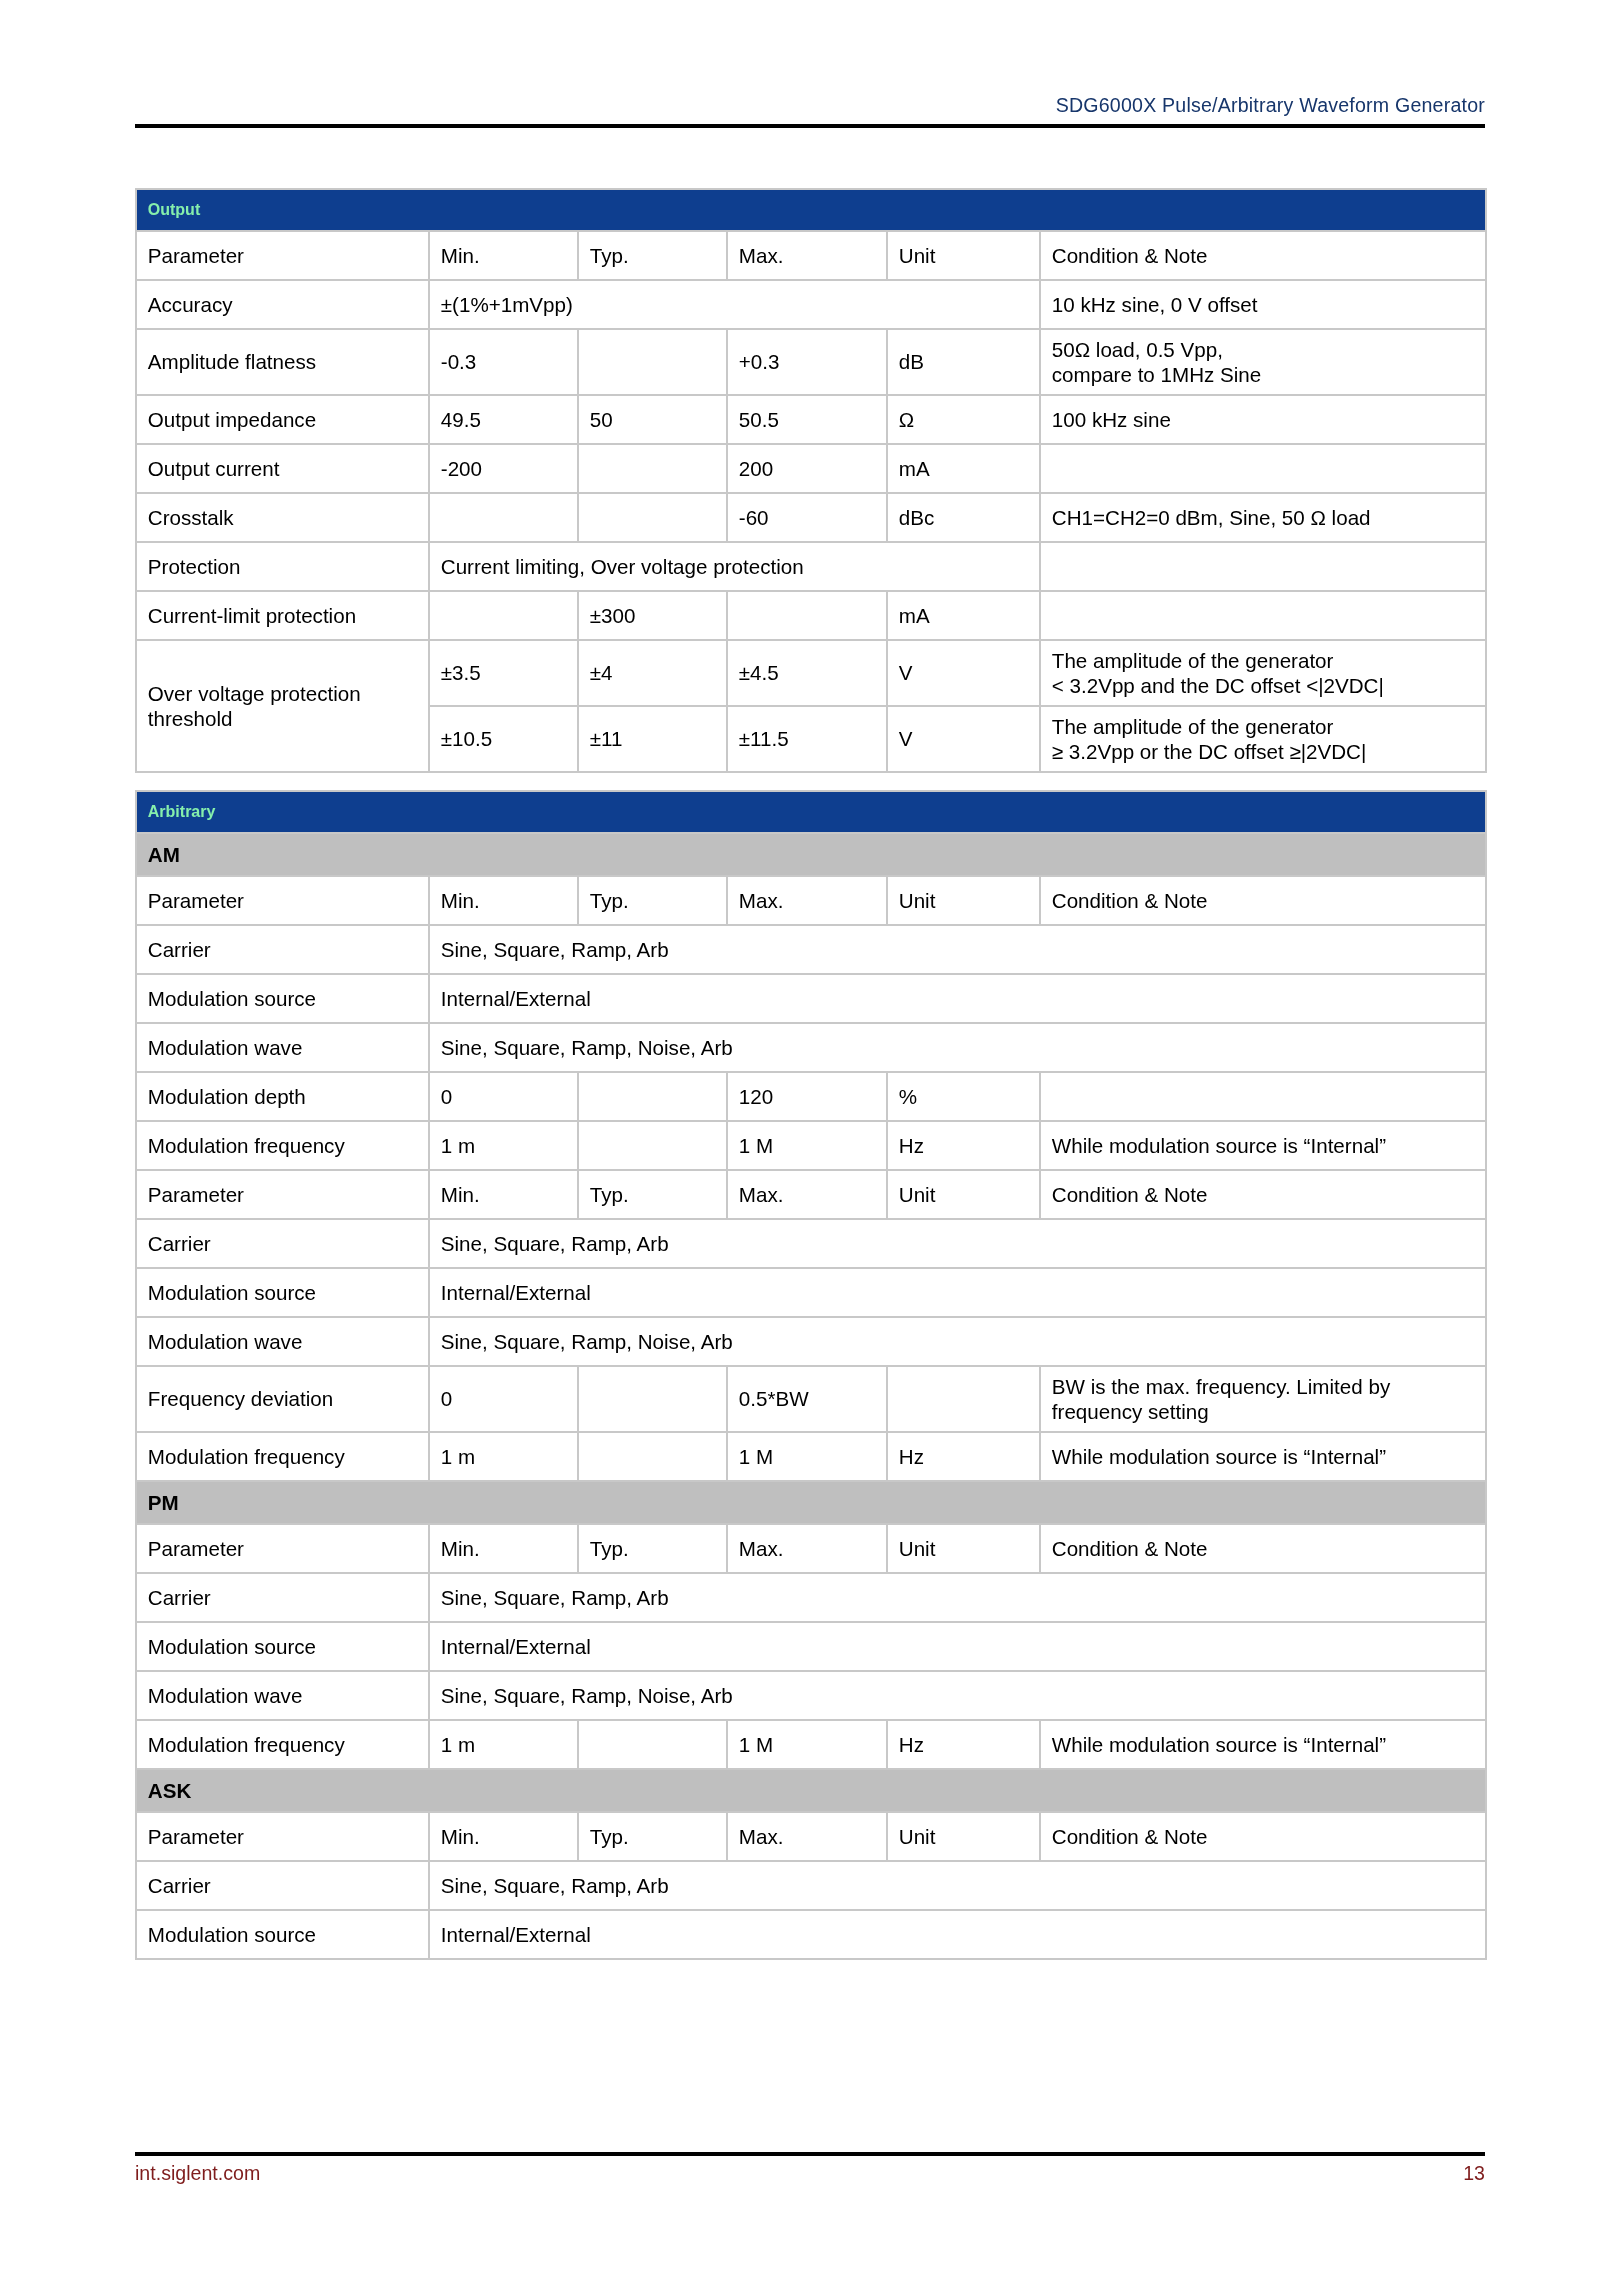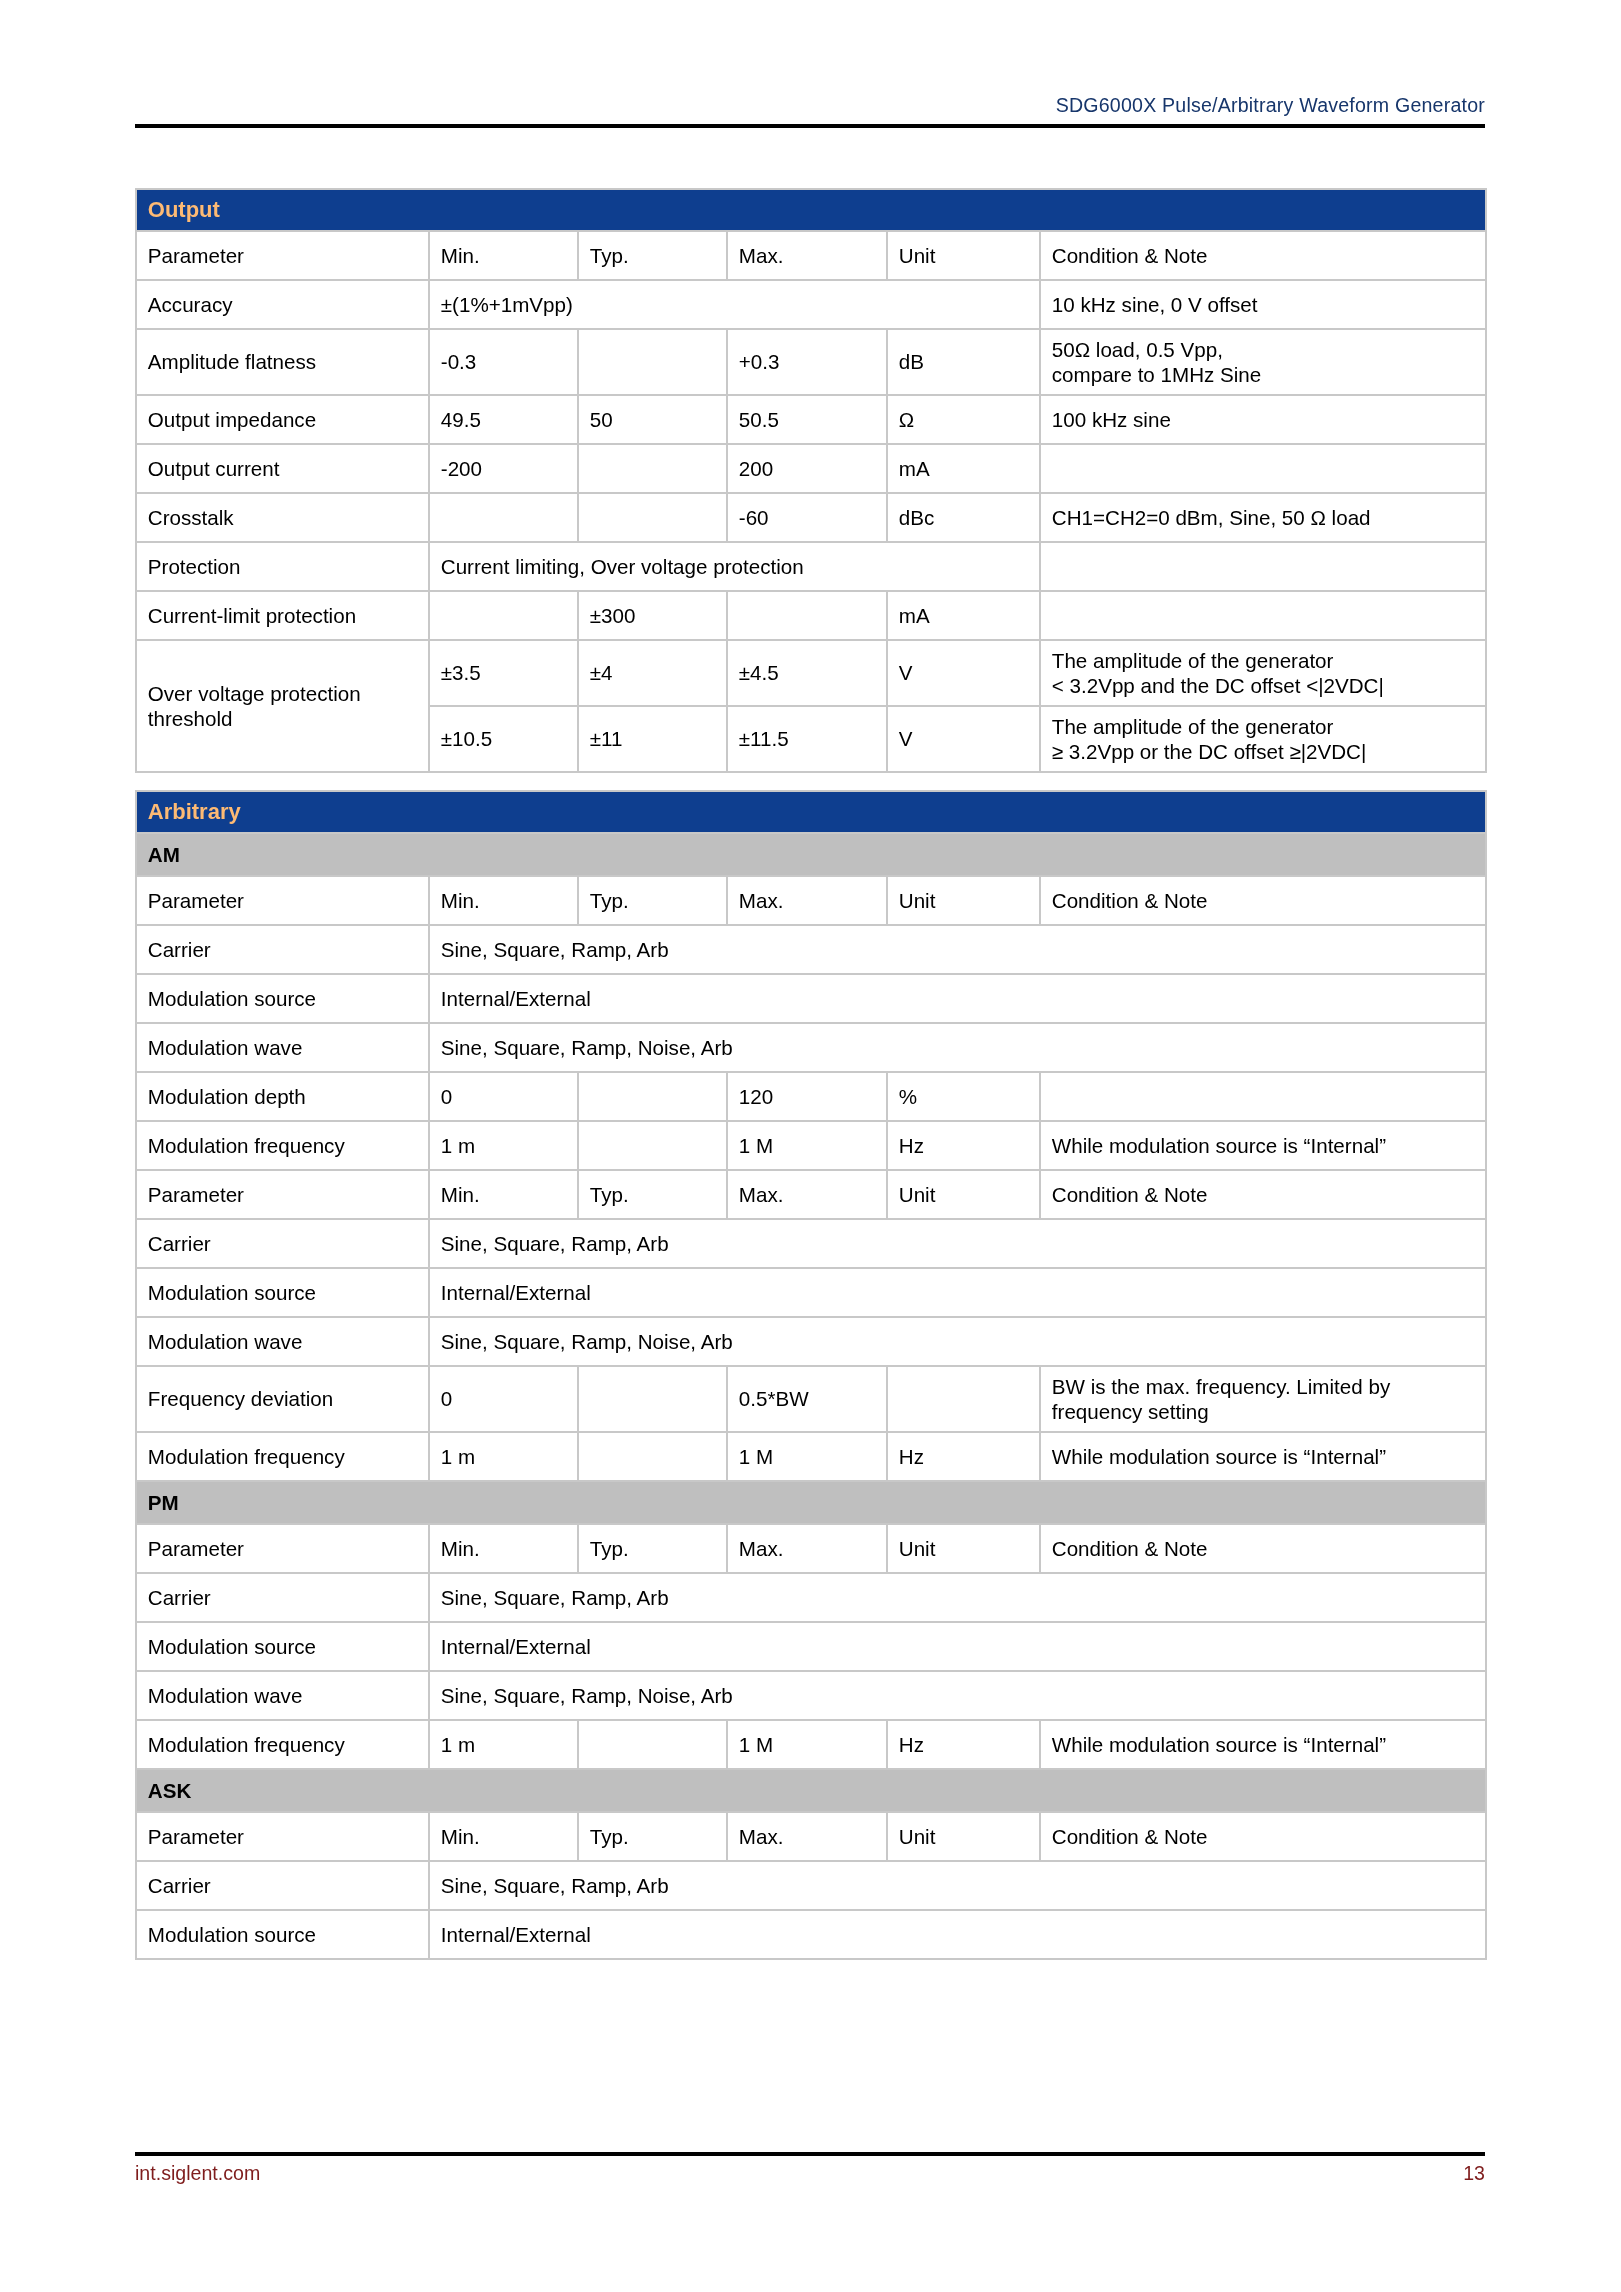--- a/index.html
+++ b/index.html
@@ -29,21 +29,21 @@
     vertical-align:middle;
     white-space:pre-line;
     line-height:25.5px;
     background:#ffffff;
     overflow:hidden;
   }
   table.spec tr { height:49px; }
   table.spec tr.tall { height:66px; }
   table.spec tr.bar { height:42px; }
   table.spec tr.sbar { height:43px;padding-left:48px; }
-  td.bar-blue  { background:#0e3e8f !important; color:#fdba74; font-weight:bold; font-size:22px; }
+  td.bar-blue  { background:#0e3e8f !important; color:#86efac; font-weight:bold; font-size:16px; }
   td.bar-silver{ background:#bfbfbf !important; color:#000; font-weight:bold; font-size:20.6px; }
   td.shade { background:#f1f1f1; }
 
   .page-footer { position:absolute; left:135px; top:2152px; width:1350px; }
   .footer-rule { height:3.9px; background:#000; }
   .footer-row { display:flex; justify-content:space-between; padding-top:5.9px;
                 color:#7f1d1d; font-size:19.6px; }
 </style>
 </head>
 <body>

